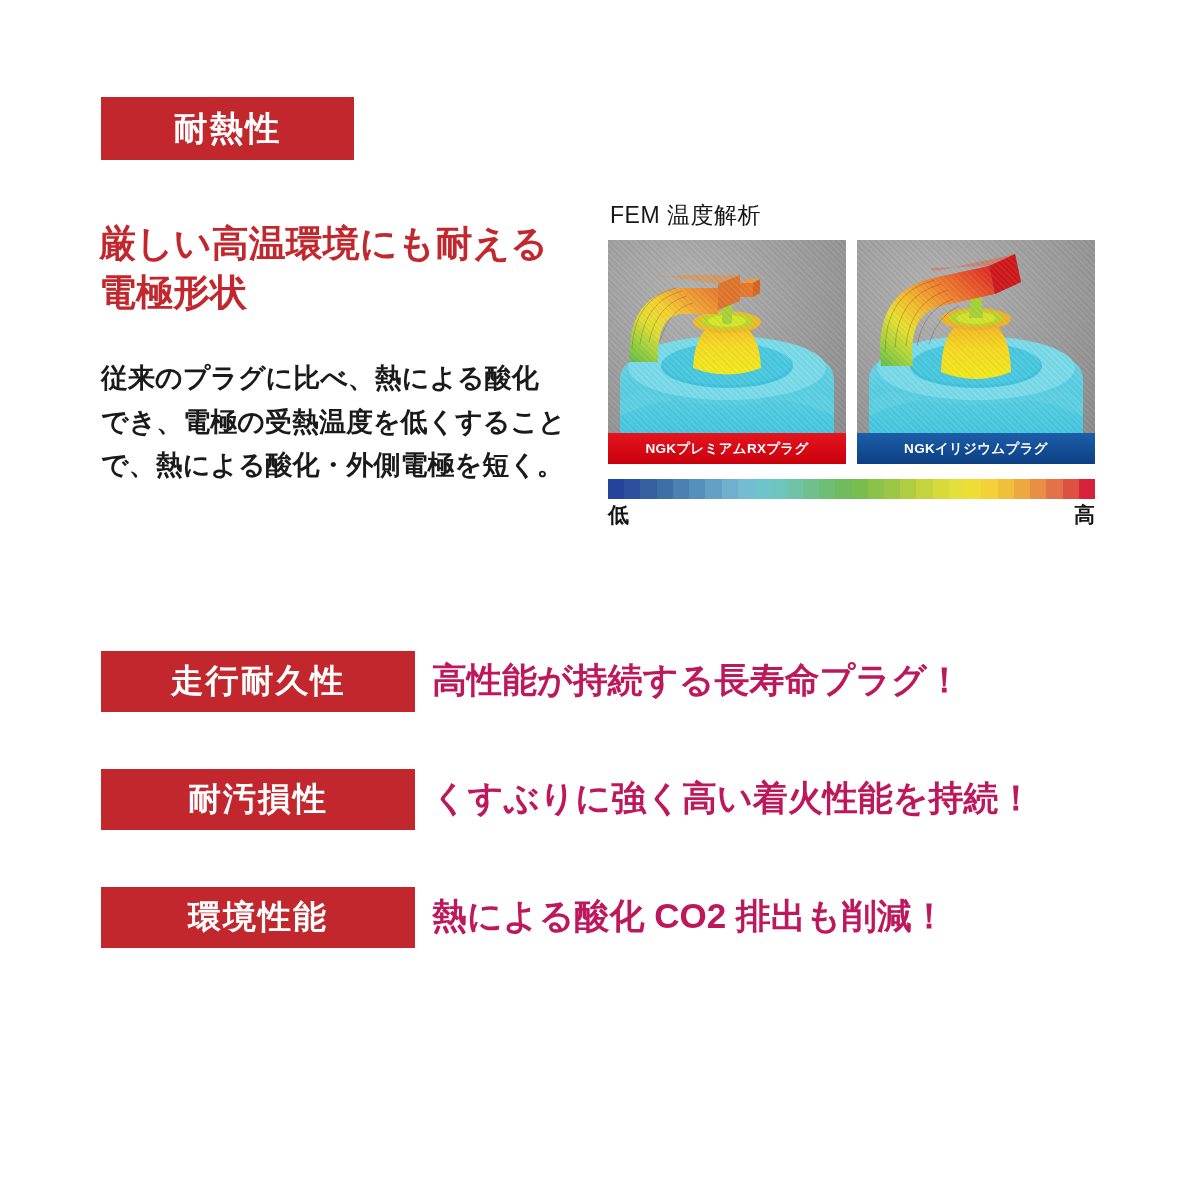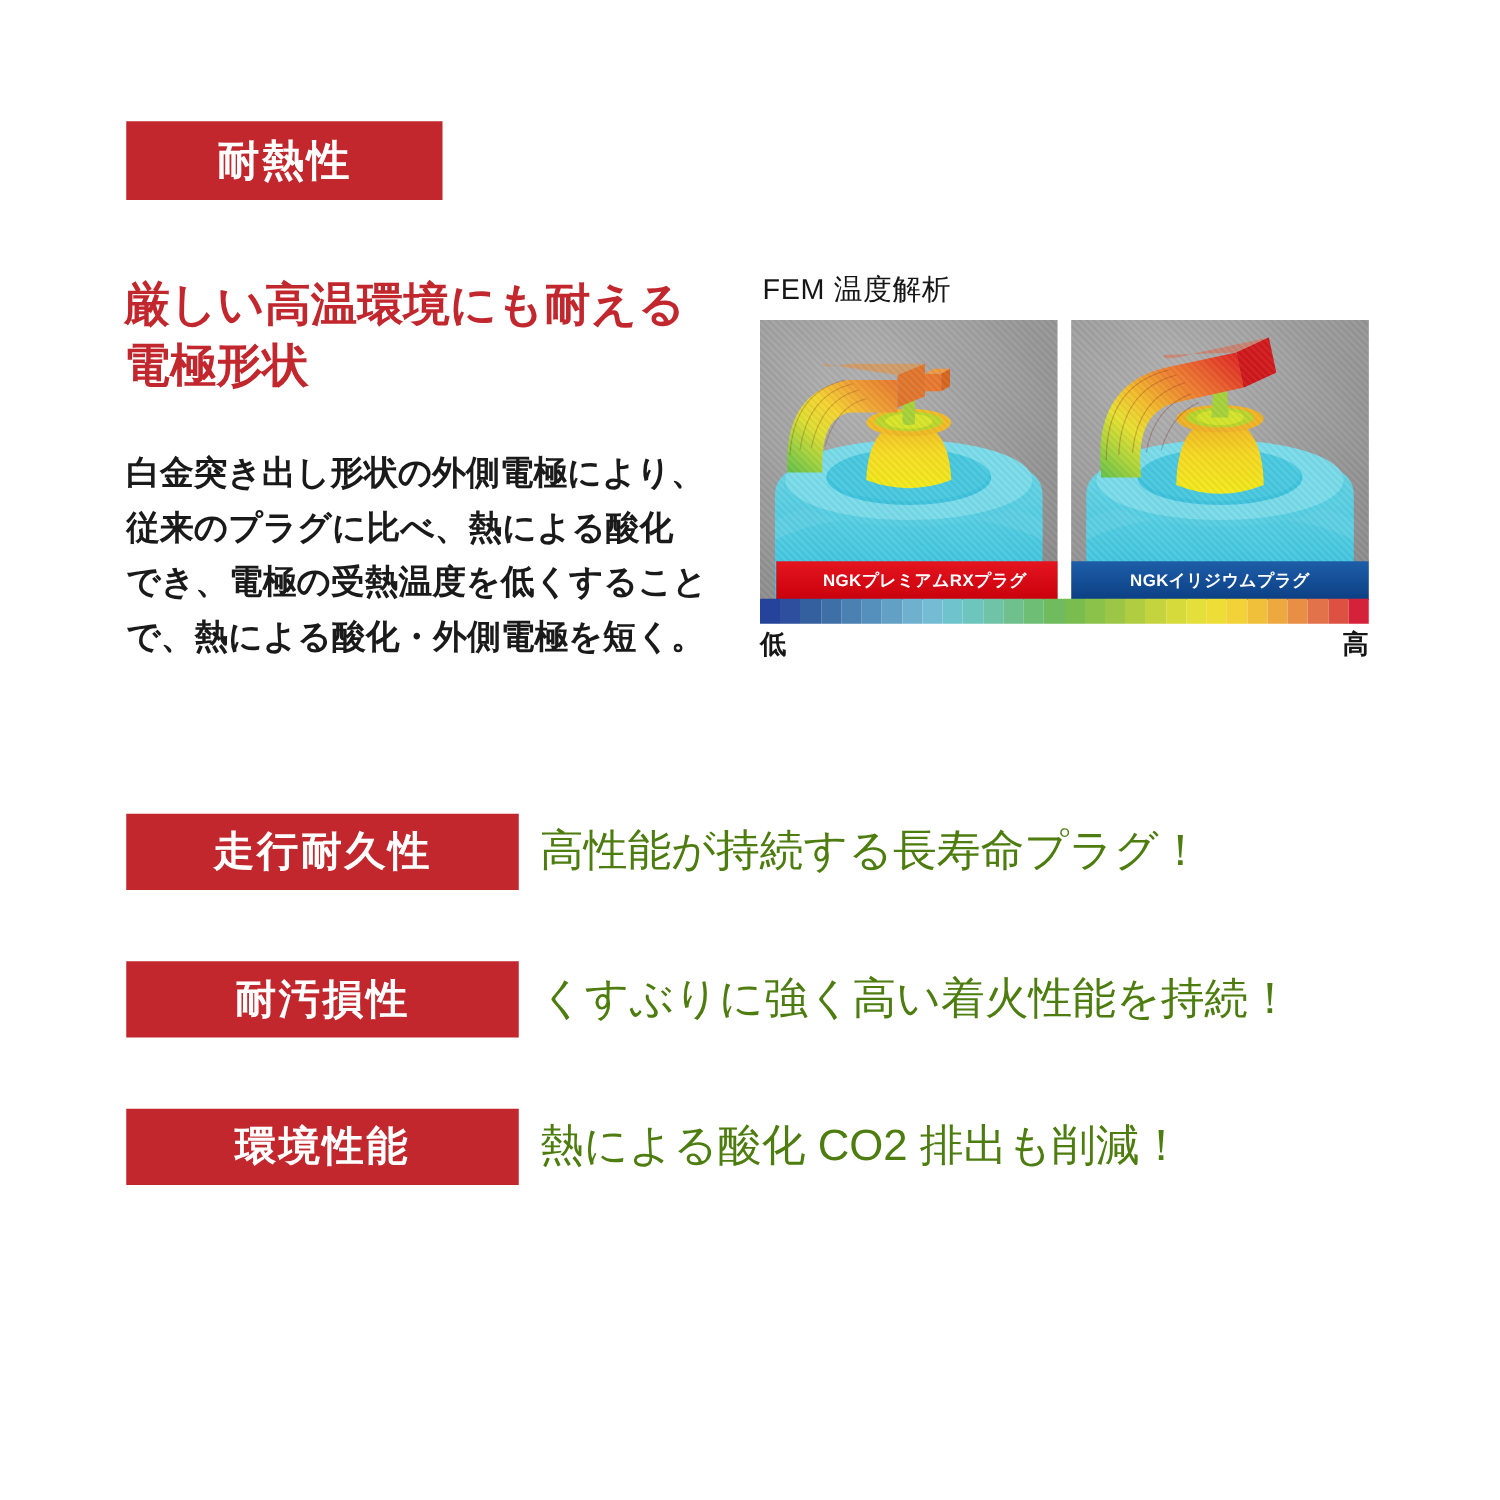--- a/index.html
+++ b/index.html
@@ -43,21 +43,21 @@
     position:absolute;left:101px;top:330px;width:500px;
     color:#1a1a1a;
     font-size:27px;
     font-weight:bold;
     line-height:1.62;
     letter-spacing:0px;
   }
   #heat-body .ln{display:block;white-space:nowrap;}
 
   
-  #fem-block{position:absolute;left:608px;top:216px;width:487px;}
+  #fem-block{position:absolute;left:608px;top:200px;width:487px;}
   #fem-title{
     font-size:23px;color:#161616;font-weight:normal;
     letter-spacing:.5px;margin:0 0 9px 2px;
   }
   #fem-panels{display:flex;gap:11px;}
   .fem-panel{
     position:relative;width:238px;height:224px;
     overflow:hidden;
     background:linear-gradient(160deg,#a9a9a9 0%,#9a9a9a 45%,#8e8e8e 100%);
   }
@@ -65,21 +65,21 @@
     position:absolute;inset:0;
     background-image:
       repeating-linear-gradient(45deg,rgba(255,255,255,.045) 0 2px,rgba(0,0,0,.035) 2px 4px);
     pointer-events:none;
   }
   .fem-cap{
     position:absolute;left:0;bottom:0;width:100%;height:31px;
     display:flex;align-items:center;justify-content:center;
     color:#fff;font-size:13.5px;font-weight:bold;letter-spacing:.3px;
   }
-  .cap-red{background:linear-gradient(#e4151f,#c9000c);margin-left:13px;}
+  .cap-red{background:linear-gradient(#e4151f,#c9000c);}
   .cap-blue{background:linear-gradient(#1d5ea8,#0c3f84);}
 
   
   #scale-wrap{position:absolute;left:608px;top:479px;width:487px;}
   #scale-bar{height:20px;width:100%;display:flex;}
   #scale-bar i{flex:1 1 auto;display:block;height:100%;}
   #scale-labels{
     display:flex;justify-content:space-between;
     margin-top:2px;font-size:21px;font-weight:bold;color:#161616;
   }
@@ -87,40 +87,39 @@
   
   #features{position:absolute;left:0;top:651px;width:1200px;}
   .feature-row{position:relative;height:118px;padding-left:35px;}
   .feature-badge{
     position:absolute;left:101px;top:0;width:314px;height:61px;
     font-size:33px;
   }
   .feature-text{
     position:absolute;left:432px;top:-2px;height:63px;
     display:flex;align-items:center;
-    color:#4d7c0f;font-size:35px;font-weight:normal;
+    color:#be185d;font-size:35px;font-weight:bold;
     letter-spacing:0px;white-space:nowrap;
   }
 </style>
 </head>
 <body>
 
 <section id="heat-section">
 
   <div class="badge" id="heat-badge">
     <span>耐熱性</span>
   </div>
 
   <h2 id="heat-heading">
     <span class="ln">厳しい高温環境にも耐える</span>
     <span class="ln">電極形状</span>
   </h2>
 
   <p id="heat-body">
-    <span class="ln">白金突き出し形状の外側電極により、</span>
     <span class="ln">従来のプラグに比べ、熱による酸化</span>
     <span class="ln">でき、電極の受熱温度を低くすること</span>
     <span class="ln">で、熱による酸化・外側電極を短く。</span>
   </p>
 
   <div id="fem-block">
 
     <div id="fem-title">FEM 温度解析</div>
 
     <div id="fem-panels">

